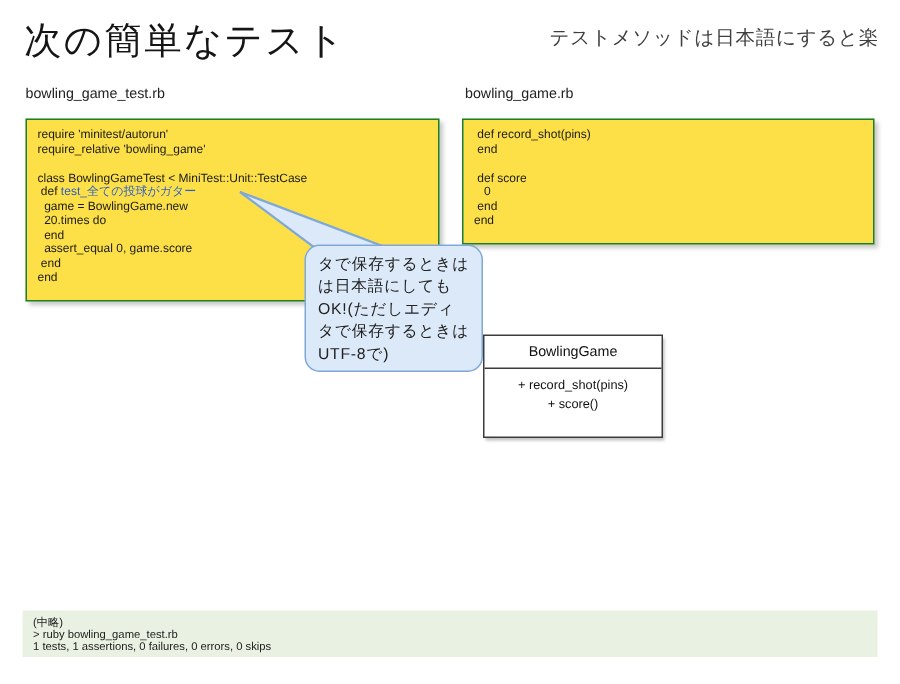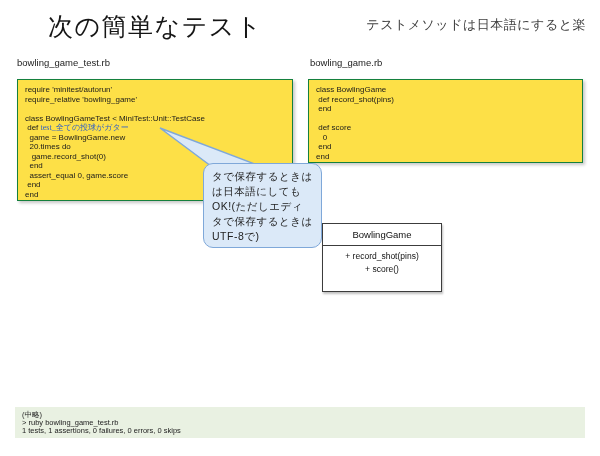--- a/index.html
+++ b/index.html
@@ -3,37 +3,37 @@
 <meta charset="utf-8">
 <style>
   * { margin:0; padding:0; box-sizing:border-box; }
   html,body { background:#ffffff; }
   .slide {
     position:relative; width:600px; height:456px; background:#ffffff;
     overflow:hidden; font-family:"Liberation Sans", sans-serif;
   }
   .title {
     position:absolute; left:16px; top:10px;
-    font-size:25px; font-weight:500; color:#151515; letter-spacing:1.5px;margin-left:32px;
+    font-size:25px; font-weight:500; color:#151515; letter-spacing:1.5px;
   }
   .subtitle {
     position:absolute; right:14px; top:16px;
     font-size:13px; color:#3f3f3f; letter-spacing:0.5px;
   }
   .file-label { position:absolute; font-size:9.5px; color:#222; }
   .label-test { left:17px; top:57px; }
   .label-impl { left:310px; top:57px; }
   .code-box {
     position:absolute; background:#fde047; border:1px solid #15803d;
     box-shadow:2px 2px 3px rgba(0,0,0,0.22); padding:5px 4px 0 7px; z-index:1;
   }
   .box-test { left:17px; top:79px; width:276px; height:122px; }
   .box-impl { left:308px; top:79px; width:275px; height:84px; }
   .cl { font-size:8px; line-height:9.5px; min-height:9.5px; white-space:pre; color:#1a1a1a; }
-  .mname { color:#2e5fc7;font-family:Liberation Serif, serif; }
+  .mname { color:#2e5fc7; }
   .tail-svg { position:absolute; left:0; top:0; z-index:2; pointer-events:none; }
   .callout {
     position:absolute; left:203px; top:163px; width:119px; height:85px;
     background:#dbe9f8; border:1.5px solid #7fa8d9; border-radius:10px;
     padding:5px 8px; z-index:3;
   }
   .bl { font-size:10.5px; line-height:15px; letter-spacing:0.5px; color:#222; white-space:nowrap; }
   .uml {
     position:absolute; left:322px; top:223px; width:120px; height:69px;
     border:1px solid #3c3c3c; background:#fff; box-shadow:1px 2px 2px rgba(0,0,0,0.25);text-align:center;
@@ -61,30 +61,28 @@
 
   <div class="file-label label-test">bowling_game_test.rb</div>
   <div class="code-box box-test">
     <div class="cl">require 'minitest/autorun'</div>
     <div class="cl">require_relative 'bowling_game'</div>
     <div class="cl"></div>
     <div class="cl">class BowlingGameTest &lt; MiniTest::Unit::TestCase</div>
     <div class="cl"><span> def </span><span class="mname">test_全ての投球がガター</span></div>
     <div class="cl">  game = BowlingGame.new</div>
     <div class="cl">  20.times do</div>
-    <div class="cl">   game.record_shot(0)</div>
     <div class="cl">  end</div>
     <div class="cl">  assert_equal 0, game.score</div>
     <div class="cl"> end</div>
     <div class="cl">end</div>
   </div>
 
   <div class="file-label label-impl">bowling_game.rb</div>
   <div class="code-box box-impl">
-    <div class="cl">class BowlingGame</div>
     <div class="cl"> def record_shot(pins)</div>
     <div class="cl"> end</div>
     <div class="cl"></div>
     <div class="cl"> def score</div>
     <div class="cl">   0</div>
     <div class="cl"> end</div>
     <div class="cl">end</div>
   </div>
 
   <svg class="tail-svg" width="600" height="456" viewBox="0 0 600 456">

